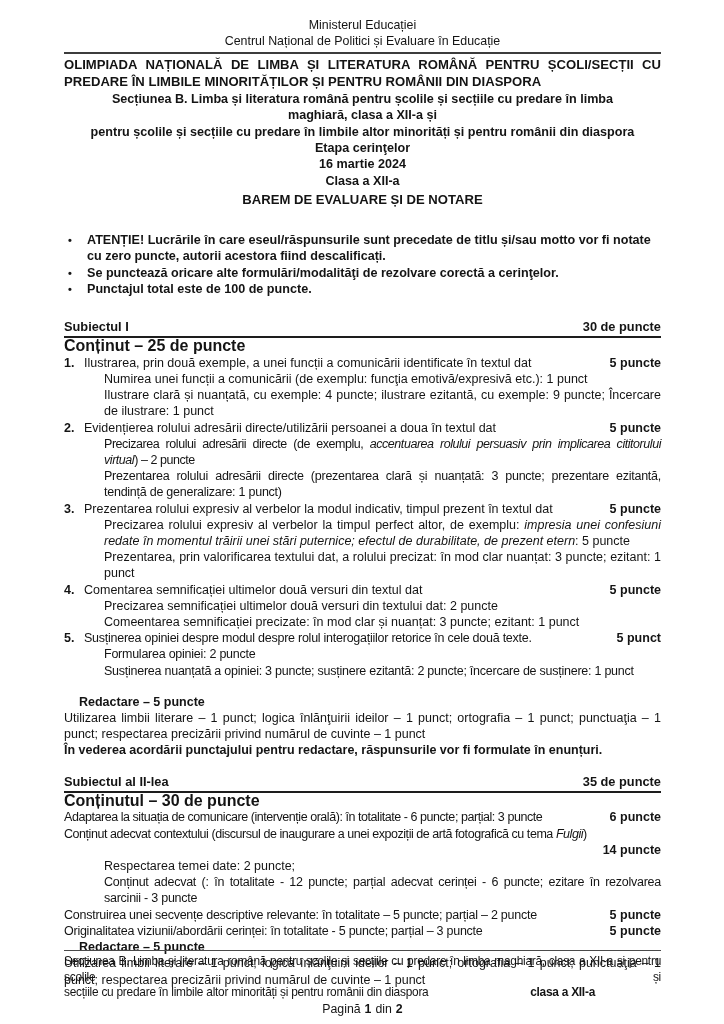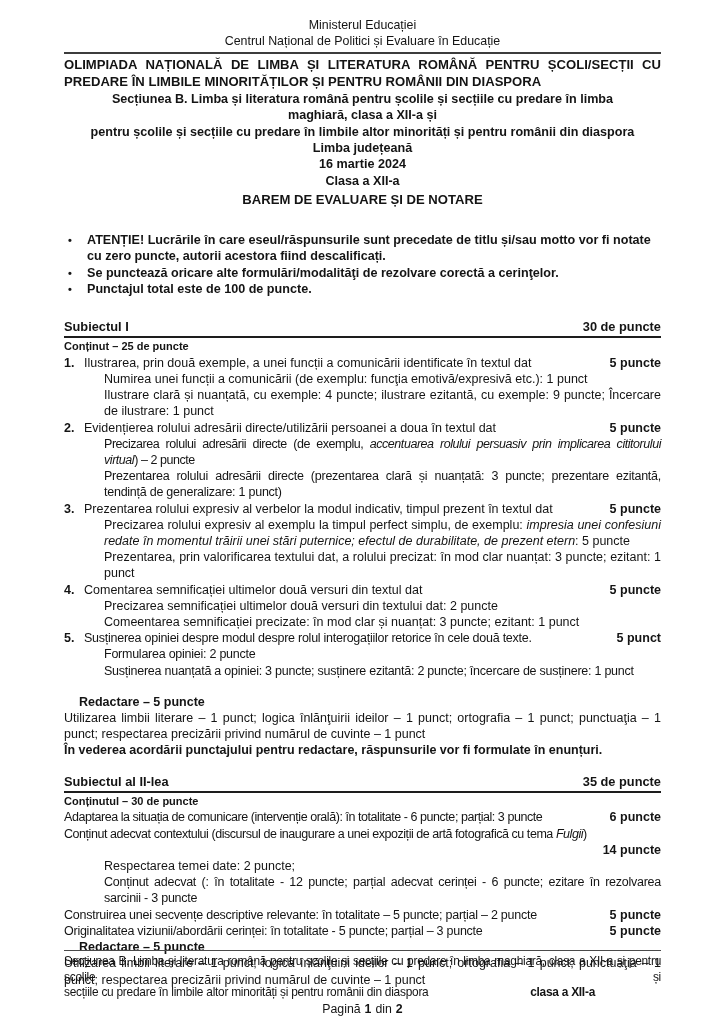--- a/index.html
+++ b/index.html
@@ -24,21 +24,21 @@
   .bullet  { display:flex; }
   .bdot    { width:19px; padding-left:4px; flex:none; font-size:11px; }
   .btxt    { flex:1; }
 
   
   .sec-head { display:flex; justify-content:space-between; align-items:center;
               font-weight:bold; font-size:12.8px; line-height:16px;
               border-bottom:2px solid #1d1d1d; padding-bottom:1px; }
   .mt-s1 { margin-top:21px; }
   .mt-s2 { margin-top:15px; }
-  .content-head { font-weight:bold; font-size:11px; line-height:16.8px; }
+  .content-head { font-weight:bold; font-size:16px; line-height:16.8px; }
 
   .body-text { font-size:12.5px; line-height:16.2px; }
 
   .item  { display:flex; }
   .inum  { width:20px; font-weight:bold; flex:none; }
   .ibody { flex:1; min-width:0; }
   .irow  { display:flex; }
   .irow .t { flex:1; }
   .pts   { font-weight:bold; white-space:nowrap; padding-left:6px; flex:none; }
   .sub   { padding-left:20px; text-align:justify; }
@@ -75,21 +75,21 @@
 
   <div class="small-center">Ministerul Educației</div>
   <div class="small-center">Centrul Național de Politici și Evaluare în Educație</div>
   <hr class="hdr-divider">
 
   <div class="t-just">OLIMPIADA NAȚIONALĂ DE LIMBA ȘI LITERATURA ROMÂNĂ PENTRU ȘCOLI/SECȚII CU</div>
   <div class="t-left">PREDARE ÎN LIMBILE MINORITĂȚILOR ȘI PENTRU ROMÂNII DIN DIASPORA</div>
   <div class="t-center">Secțiunea B. Limba și literatura română pentru școlile și secțiile cu predare în limba</div>
   <div class="t-center">maghiară, clasa a XII-a și</div>
   <div class="t-center">pentru școlile și secțiile cu predare în limbile altor minorități și pentru românii din diaspora</div>
-  <div class="t-center">Limba județeană</div>
+  <div class="t-center">Etapa cerinţelor</div>
   <div class="t-center">16 martie 2024</div>
   <div class="t-center">Clasa a XII-a</div>
   <div class="t-center barem">BAREM DE EVALUARE ȘI DE NOTARE</div>
 
   <div class="notices">
     <div class="bullet">
       <span class="bdot">•</span>
       <span class="btxt">ATENȚIE! Lucrările în care eseul/răspunsurile sunt precedate de titlu și/sau motto vor fi notate cu zero puncte, autorii acestora fiind descalificați.</span>
     </div>
     <div class="bullet">
@@ -134,21 +134,21 @@
       </div>
     </div>
 
     <div class="item">
       <span class="inum">3.</span>
       <div class="ibody">
         <div class="irow">
           <span class="t">Prezentarea rolului expresiv al verbelor la modul indicativ, timpul prezent în textul dat</span>
           <span class="pts">5 puncte</span>
         </div>
-        <div class="sub"><span>Precizarea rolului expresiv al exemplu la timpul perfect simplu, de exemplu: </span><em>impresia unei confesiuni redate în momentul trăirii unei stări puternice; efectul de durabilitate, de prezent etern</em><span>: 5 puncte</span></div>
+        <div class="sub"><span>Precizarea rolului expresiv al verbelor la timpul perfect altor, de exemplu: </span><em>impresia unei confesiuni redate în momentul trăirii unei stări puternice; efectul de durabilitate, de prezent etern</em><span>: 5 puncte</span></div>
         <div class="sub">Prezentarea, prin valorificarea textului dat, a rolului precizat: în mod clar nuanțat: 3 puncte; ezitant: 1 punct</div>
       </div>
     </div>
 
     <div class="item">
       <span class="inum">4.</span>
       <div class="ibody">
         <div class="irow">
           <span class="t">Comentarea semnificației ultimelor două versuri din textul dat</span>
           <span class="pts">5 puncte</span>

